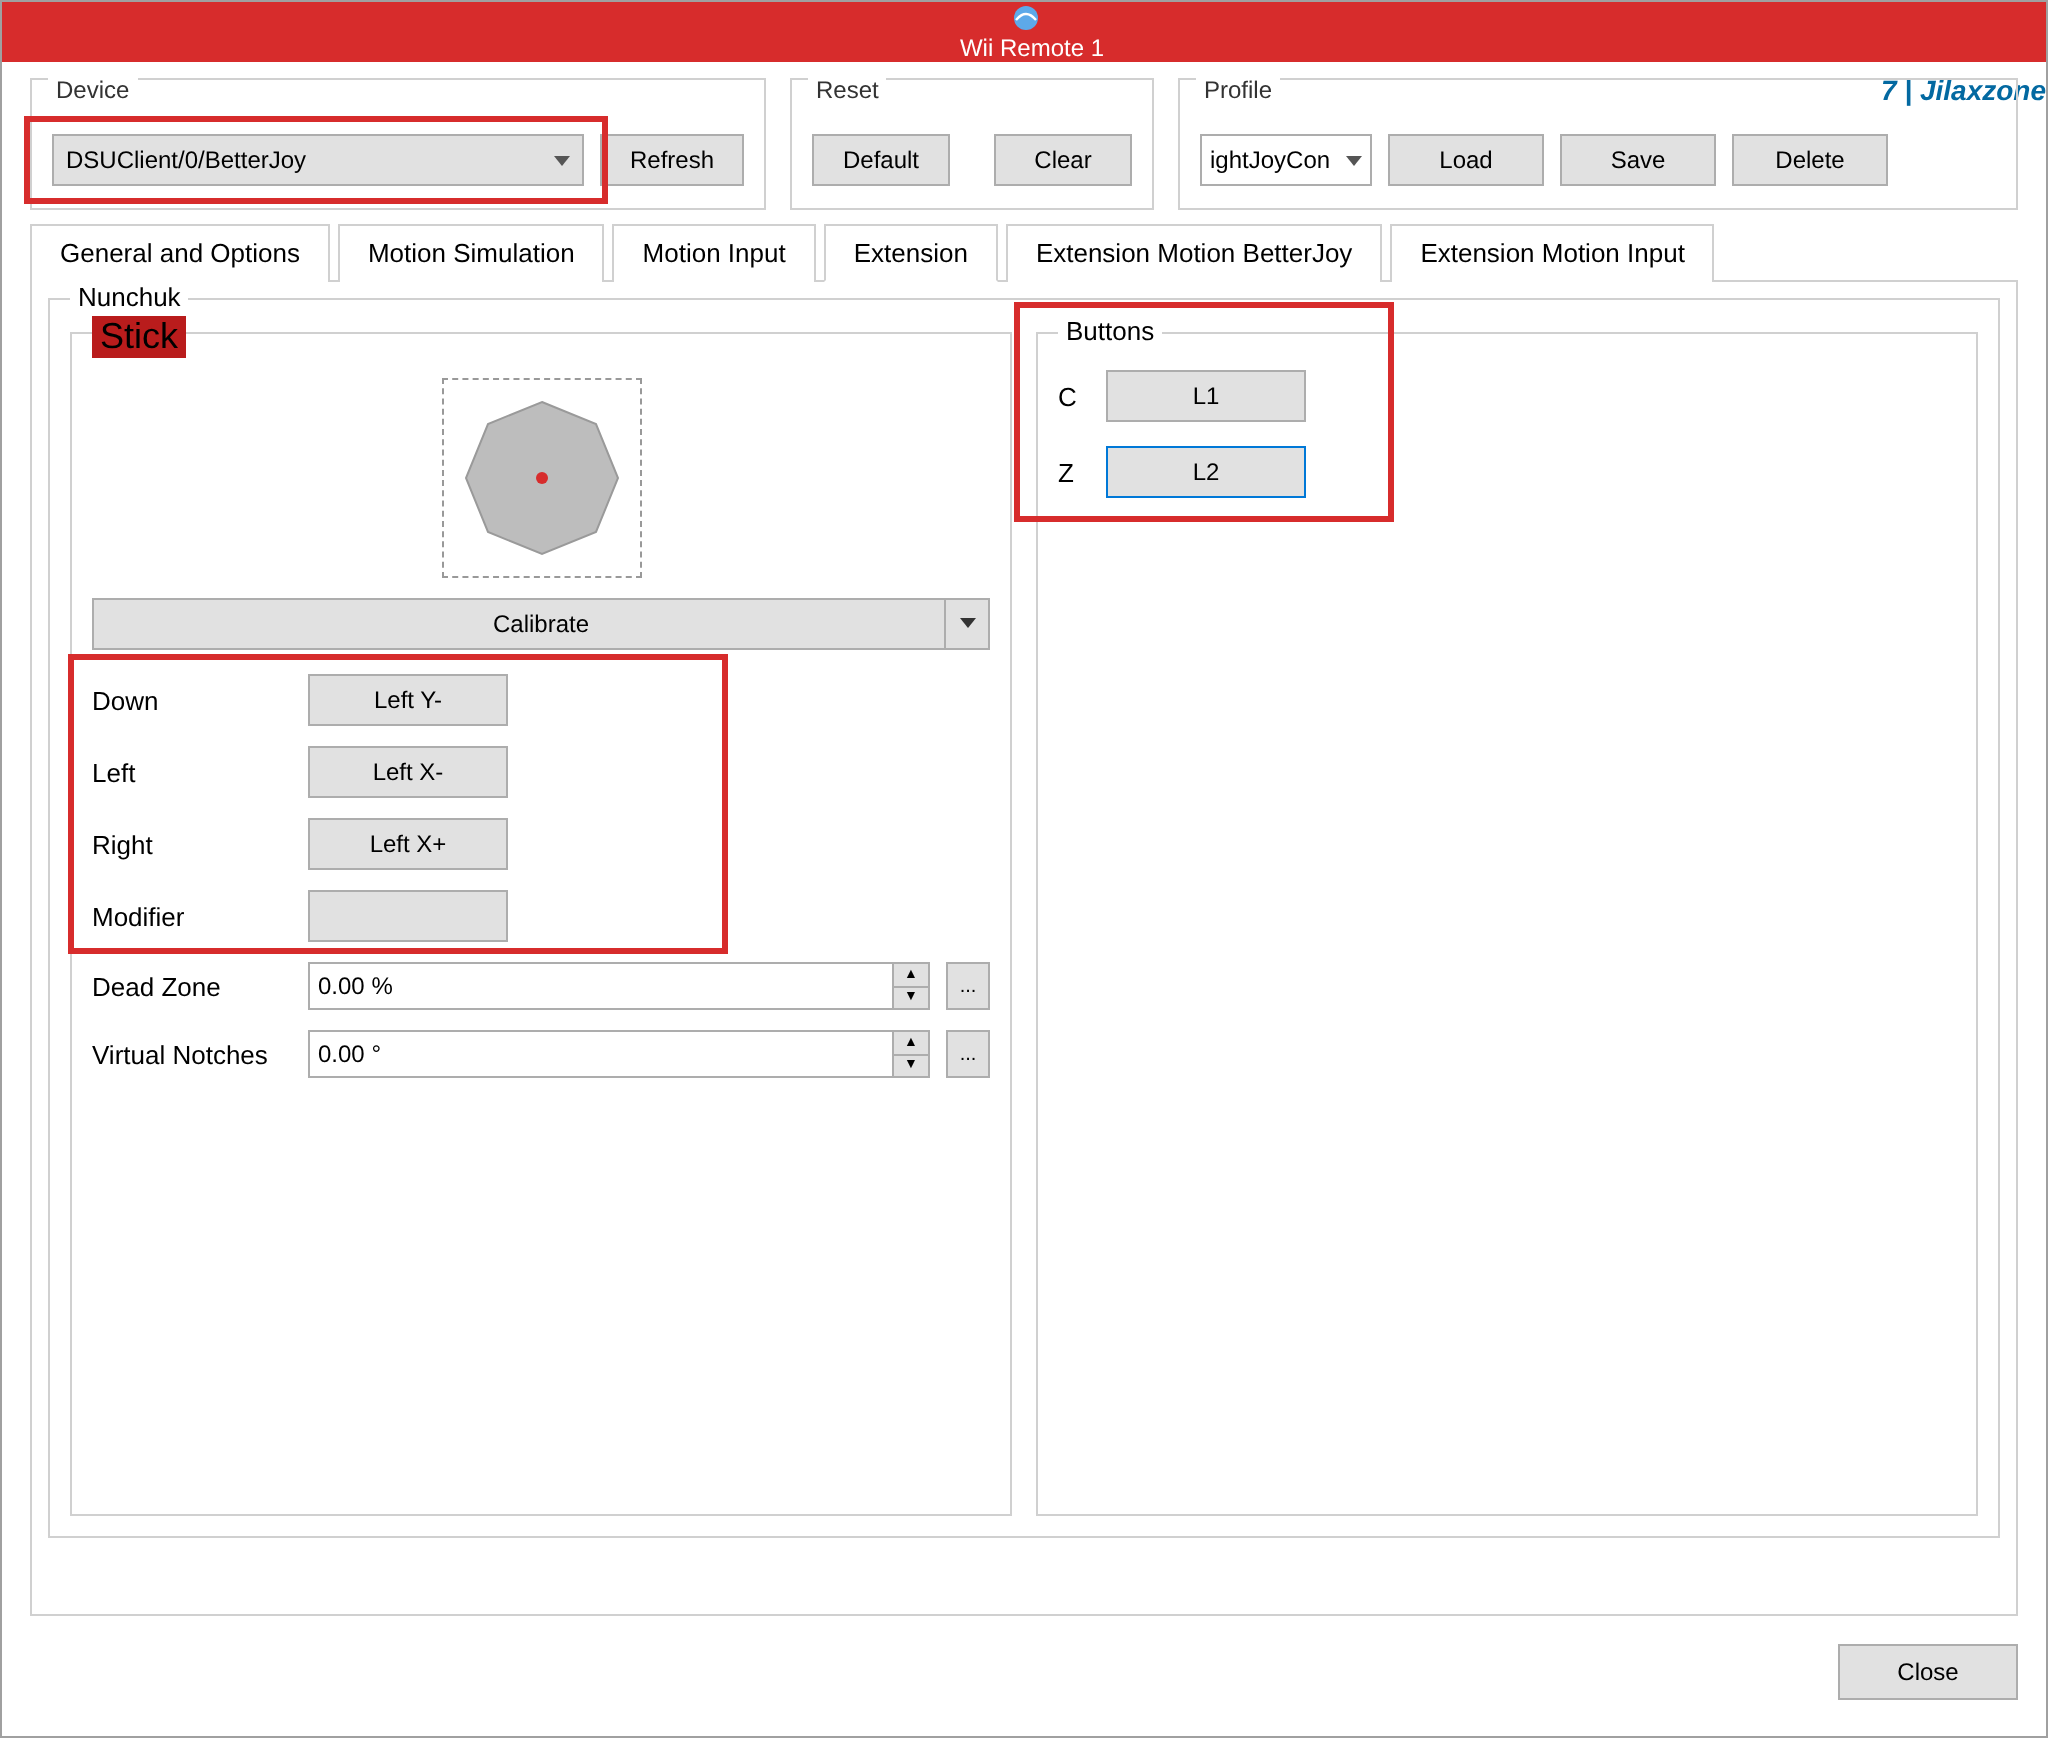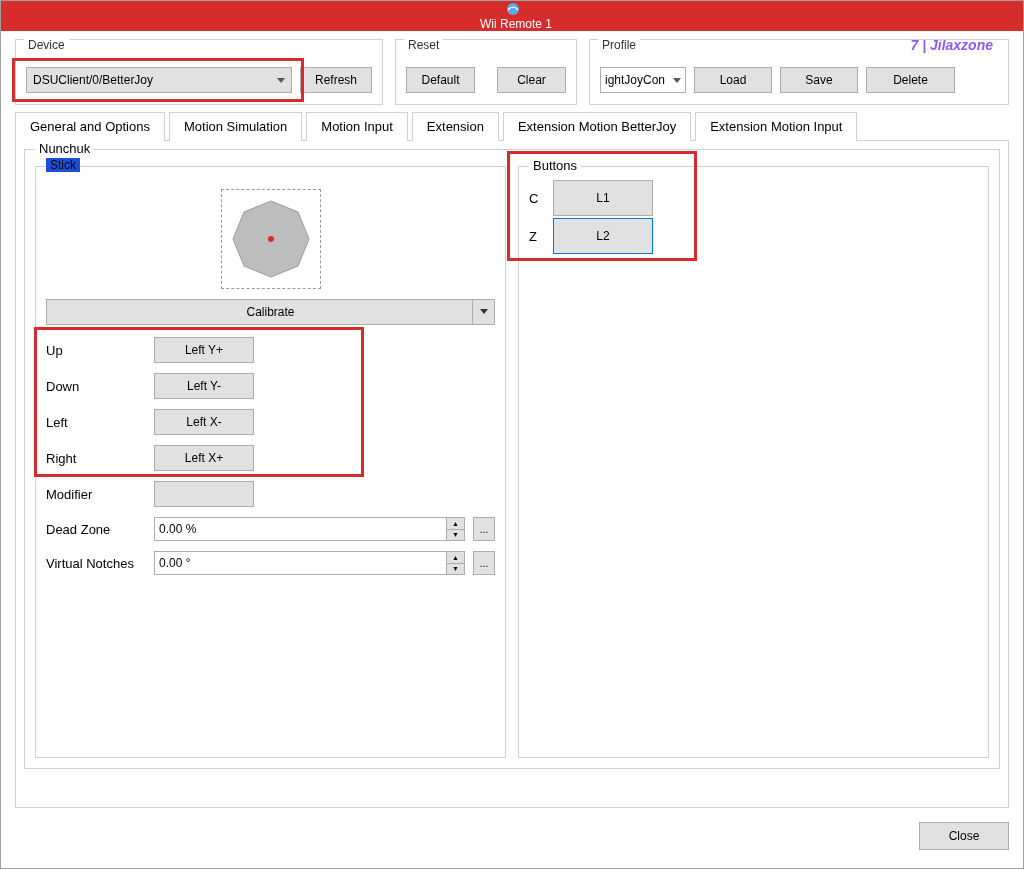--- a/index.html
+++ b/index.html
@@ -4,58 +4,58 @@
 <style>
   * { box-sizing: border-box; }
   html, body { margin: 0; padding: 0; font-family: "Segoe UI", Tahoma, sans-serif; font-size: 12px; background: #fff; }
   .window { width: 1024px; height: 869px; border: 1px solid #a0a0a0; display: flex; flex-direction: column; background: #fff; }
   .titlebar { height: 30px; background: #d72c2c; color: #fff; display: flex; align-items: center; padding: 0 0 0 8px; flex-direction: column; }
   .app-icon { width: 16px; height: 16px; margin-right: 6px; }
   .titlebar-title { flex: 0 0 auto; font-size: 12px; }
   .titlebar-spacer { flex: 1; }
   .titlebar-close { width: 46px; height: 30px; display: flex; align-items: center; justify-content: center; }
   .content { flex: 1; display: flex; flex-direction: column; padding: 0; position: relative; }
-  .watermark { position: absolute; right: 30px; top: 6px; font-style: italic; font-weight: 700; color: #8b5cf6; font-size: 14px; }
+  .watermark { position: absolute; right: 0; top: 6px; font-style: italic; font-weight: 700; color: #0369a1; font-size: 14px; }
   .top-row { display: flex; gap: 12px; padding: 8px 14px 6px 14px; }
   .groupbox { border: 1px solid #d0d0d0; position: relative; padding: 26px 10px 10px 10px; }
   .groupbox-title { position: absolute; top: -2px; left: 8px; background: #fff; padding: 0 4px; font-size: 12px; color: #333; }
   .device-group { width: 368px; height: 66px; display: flex; align-items: center; gap: 8px; }
   .reset-group { width: 182px; height: 66px; display: flex; align-items: center; gap: 22px; justify-content: center; }
   .profile-group { flex: 1; height: 66px; display: flex; align-items: center; gap: 8px; }
   .combo { height: 26px; border: 1px solid #adadad; background: #e1e1e1; display: flex; align-items: center; padding: 0 6px; font-size: 12px; justify-content: space-between; cursor: default; }
   .combo-arrow { margin-left: 4px; }
   .btn { height: 26px; border: 1px solid #adadad; background: #e1e1e1; display: inline-flex; align-items: center; justify-content: center; font-size: 12px; padding: 0 12px; cursor: default; }
   .profile-input { height: 26px; width: 86px; border: 1px solid #adadad; background: #fff; display: flex; align-items: center; padding: 0 4px; font-size: 12px; justify-content: space-between; overflow: hidden; white-space: nowrap; }
   .tabs-row { display: flex; padding: 0 14px; gap: 4px; }
   .tab { padding: 6px 14px; border: 1px solid #d0d0d0; border-bottom: none; background: #fff; font-size: 13px; position: relative; top: 1px; cursor: default; }
   .tab.active { background: #fff; border-bottom: 1px solid #fff; z-index: 2; }
   .tab-pane { margin: 0 14px 10px 14px; border: 1px solid #d0d0d0; flex: 1; padding: 8px; min-height: 640px; }
   .nunchuk-group { border: 1px solid #d0d0d0; position: relative; padding: 16px 10px 10px 10px; height: 620px; }
   .nunchuk-title { position: absolute; top: -9px; left: 10px; background: #fff; padding: 0 4px; font-size: 13px; }
   .two-col { display: flex; gap: 12px; height: 100%; }
   .stick-group { flex: 1; border: 1px solid #d0d0d0; position: relative; padding: 16px 10px 10px 10px; }
-  .stick-title { position: absolute; top: -9px; left: 10px; background: #1d4ed8; padding: 0 4px; font-size: 12px; }
+  .stick-title { position: absolute; top: -9px; left: 10px; background: #b91c1c; padding: 0 4px; font-size: 18px; }
   .buttons-group { flex: 1; border: 1px solid #d0d0d0; position: relative; padding: 16px 10px 10px 10px; }
   .buttons-title { position: absolute; top: -9px; left: 10px; background: #fff; padding: 0 4px; font-size: 13px; }
   .oct-container { width: 100px; height: 100px; border: 1px dashed #999; margin: 6px auto 10px auto; display: flex; align-items: center; justify-content: center; position: relative; }
   .calibrate-combo { width: 100%; height: 26px; border: 1px solid #adadad; background: #e1e1e1; display: flex; align-items: center; justify-content: center; position: relative; margin-bottom: 10px; }
   .calibrate-arrow { position: absolute; right: 0; top: 0; width: 22px; height: 24px; border-left: 1px solid #adadad; display: flex; align-items: center; justify-content: center; }
   .map-row { display: flex; align-items: center; height: 30px; gap: 8px; margin-bottom: 6px; }
   .map-label { width: 100px; font-size: 13px; }
   .map-btn { width: 100px; height: 26px; border: 1px solid #adadad; background: #e1e1e1; display: flex; align-items: center; justify-content: center; font-size: 12px; }
   .spinner-row { display: flex; align-items: center; height: 28px; gap: 8px; margin-bottom: 6px; }
   .spinner-label { width: 100px; font-size: 13px; }
   .spinner-input { flex: 1; height: 24px; border: 1px solid #adadad; background: #fff; display: flex; align-items: center; padding: 0 4px; position: relative; }
   .spinner-arrows { position: absolute; right: 0; top: 0; width: 18px; height: 22px; display: flex; flex-direction: column; border-left: 1px solid #adadad; }
   .spinner-arrow { flex: 1; display: flex; align-items: center; justify-content: center; font-size: 7px; background: #e1e1e1; border-bottom: 1px solid #adadad; }
   .spinner-arrow:last-child { border-bottom: none; }
   .ellipsis-btn { width: 22px; height: 24px; border: 1px solid #adadad; background: #e1e1e1; display: flex; align-items: center; justify-content: center; font-size: 10px; }
   .btn-row { display: flex; align-items: center; height: 30px; gap: 8px; margin-bottom: 8px; }
   .btn-lbl { width: 16px; font-size: 13px; }
-  .btn-map { width: 100px; height: 36px; border: 1px solid #adadad; background: #e1e1e1; display: flex; align-items: center; justify-content: center; font-size: 12px; }
+  .btn-map { width: 100px; height: 26px; border: 1px solid #adadad; background: #e1e1e1; display: flex; align-items: center; justify-content: center; font-size: 12px; }
   .btn-map.selected { border: 1px solid #0078d7; }
   .bottom-bar { height: 50px; display: flex; align-items: center; justify-content: flex-end; padding: 0 14px 14px 0; }
   .close-btn { width: 90px; height: 28px; }
 
   
   .callout { border: 3px solid #d72c2c; position: absolute; pointer-events: none; }
   .call1 { } 
   .call2 { } 
   .call3 { } 
 </style>
@@ -108,21 +108,21 @@
         <div class="profile-input">
           <span>ightJoyCon</span>
           <span>
             <svg width="8" height="6">
                 <path d="M0 0 L4 5 L8 0" fill="#555"></path>
               </svg>
           </span>
         </div>
         <div class="btn" style="width:78px;">Load</div>
         <div class="btn" style="width:78px;">Save</div>
-        <div class="btn" style="width:89px;">Delete</div>
+        <div class="btn" style="width:78px;">Delete</div>
       </div>
     </div>
 
     <div class="tabs-row">
       <div class="tab">General and Options</div>
       <div class="tab">Motion Simulation</div>
       <div class="tab">Motion Input</div>
       <div class="tab active">Extension</div>
       <div class="tab">Extension Motion BetterJoy</div>
       <div class="tab">Extension Motion Input</div>
@@ -145,24 +145,20 @@
             <div class="calibrate-combo">
               <span>Calibrate</span>
               <span class="calibrate-arrow">
                 <svg width="8" height="6">
                     <path d="M0 0 L4 5 L8 0" fill="#333"></path>
                   </svg>
               </span>
             </div>
 
             <div style="position:relative;">
-              <div class="map-row">
-                <span class="map-label">Up</span>
-                <div class="map-btn">Left Y+</div>
-              </div>
               <div class="map-row">
                 <span class="map-label">Down</span>
                 <div class="map-btn">Left Y-</div>
               </div>
               <div class="map-row">
                 <span class="map-label">Left</span>
                 <div class="map-btn">Left X-</div>
               </div>
               <div class="map-row">
                 <span class="map-label">Right</span>

